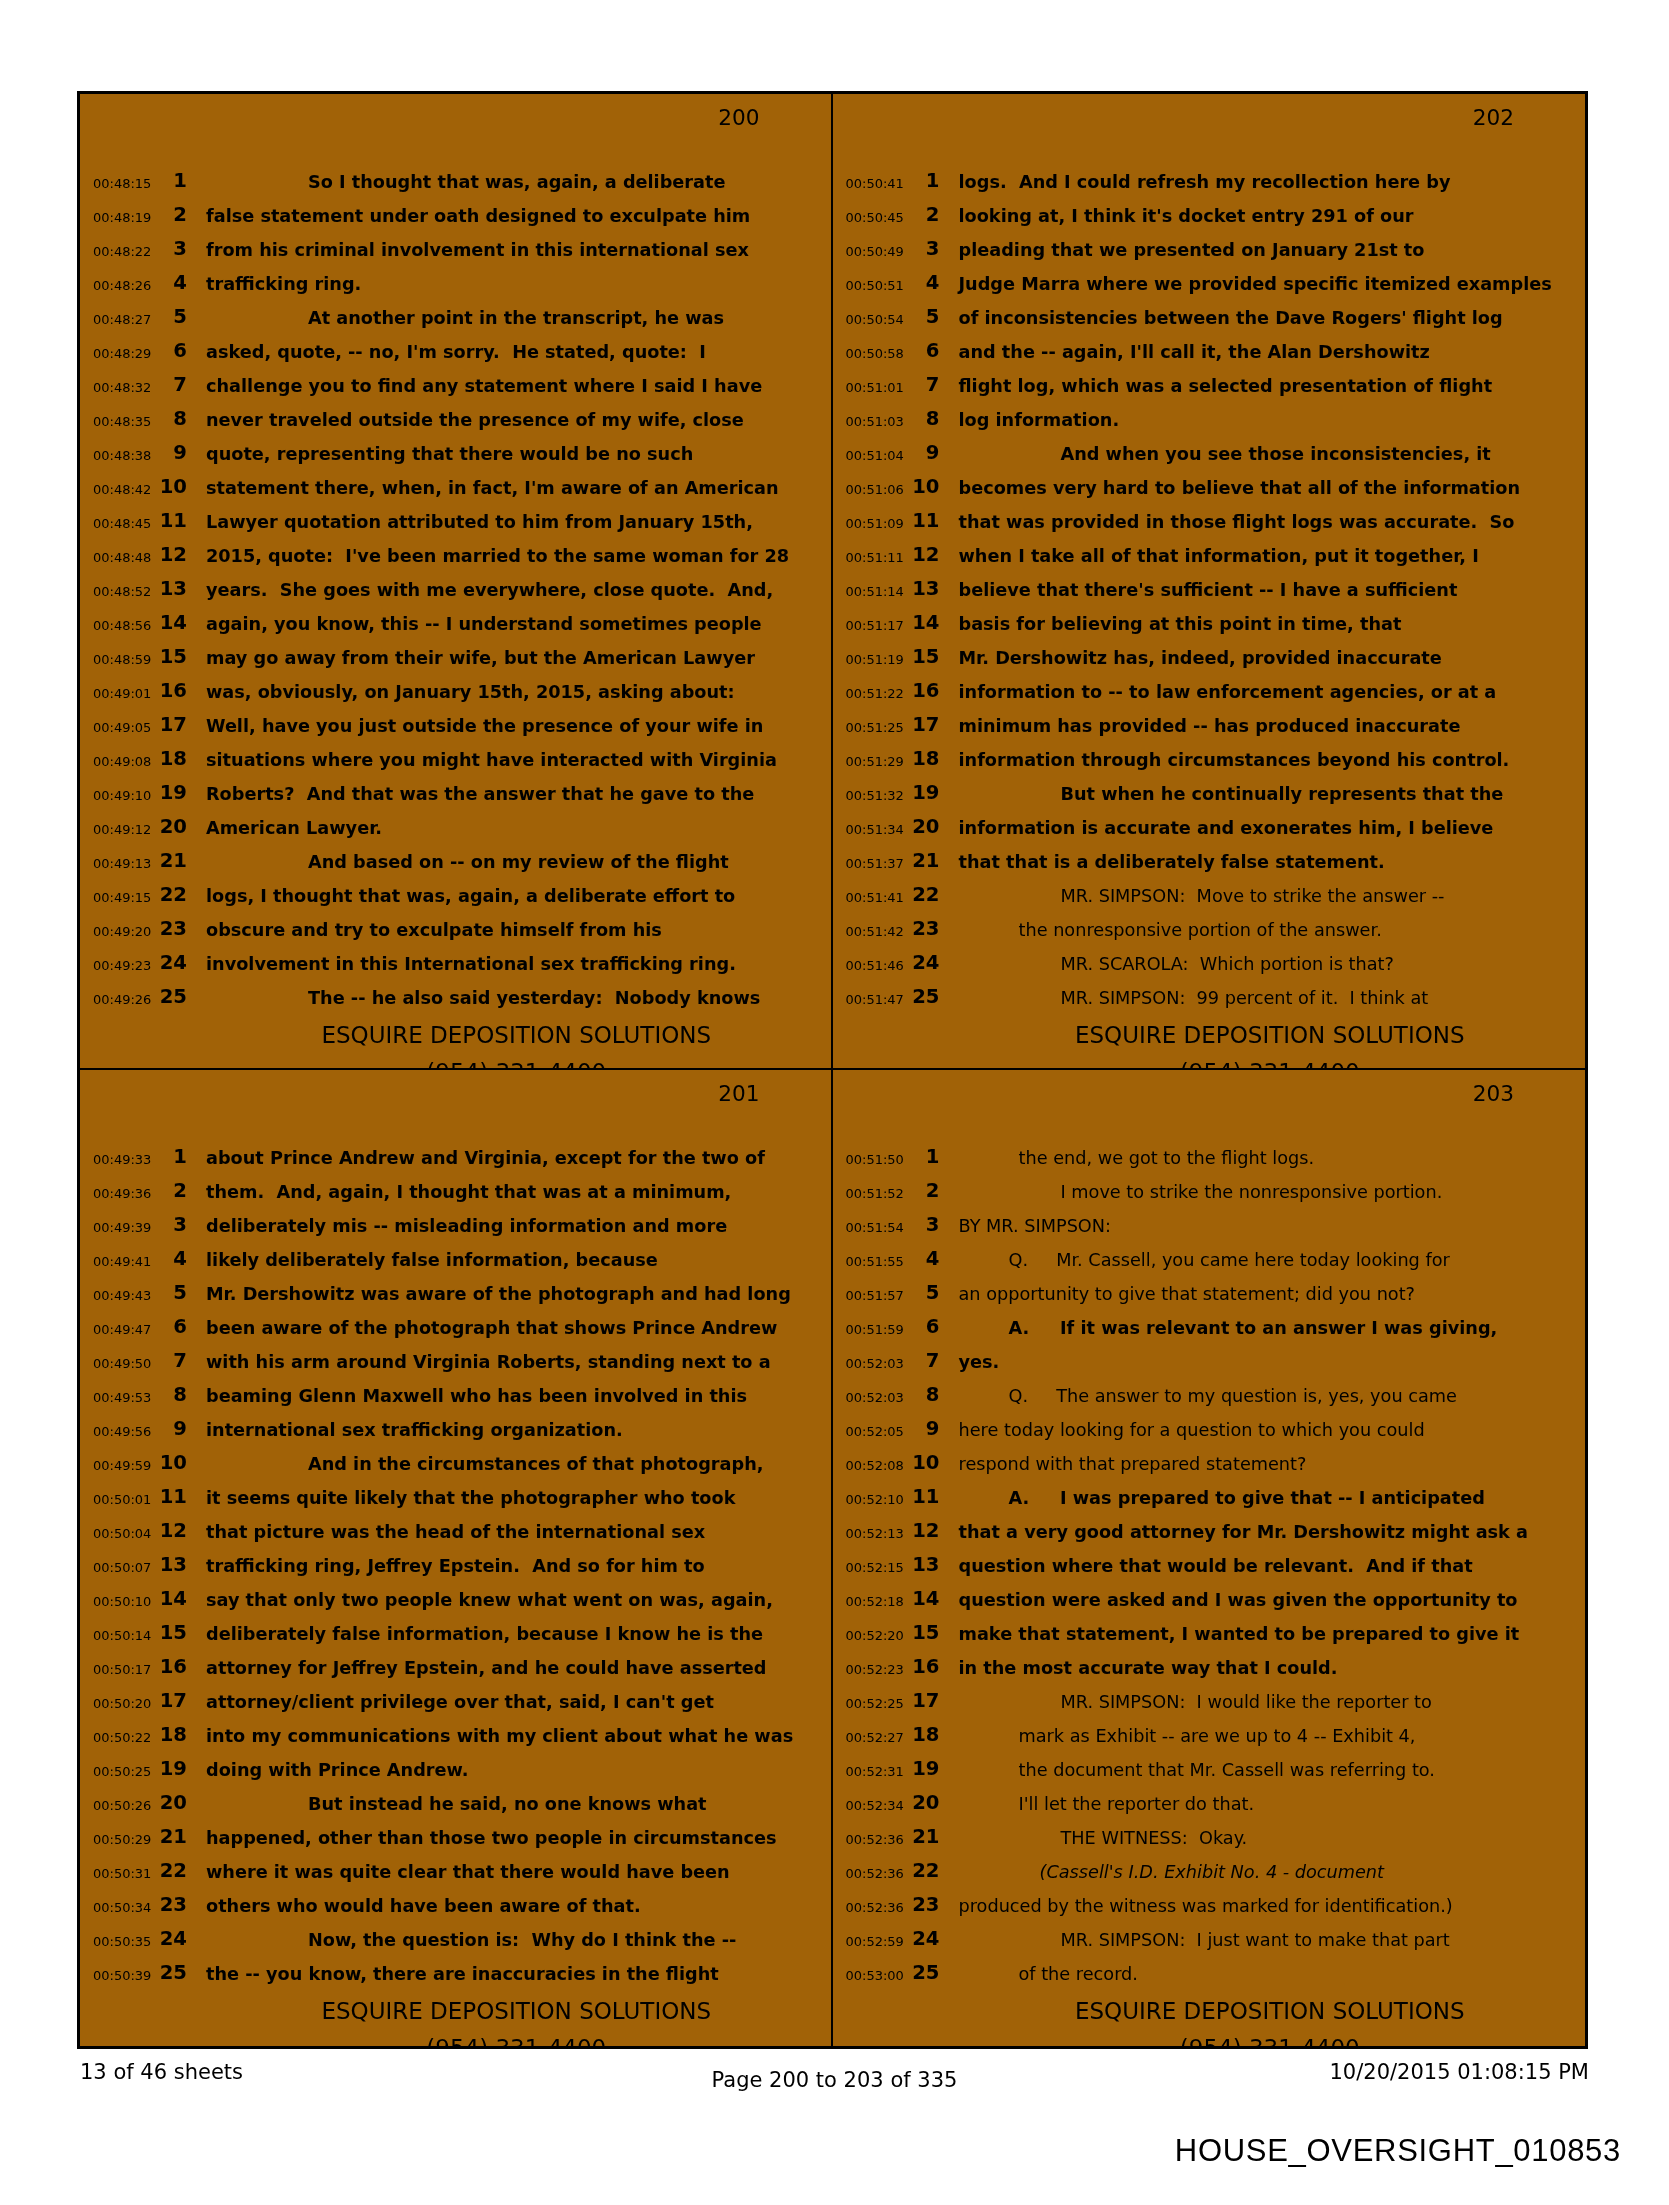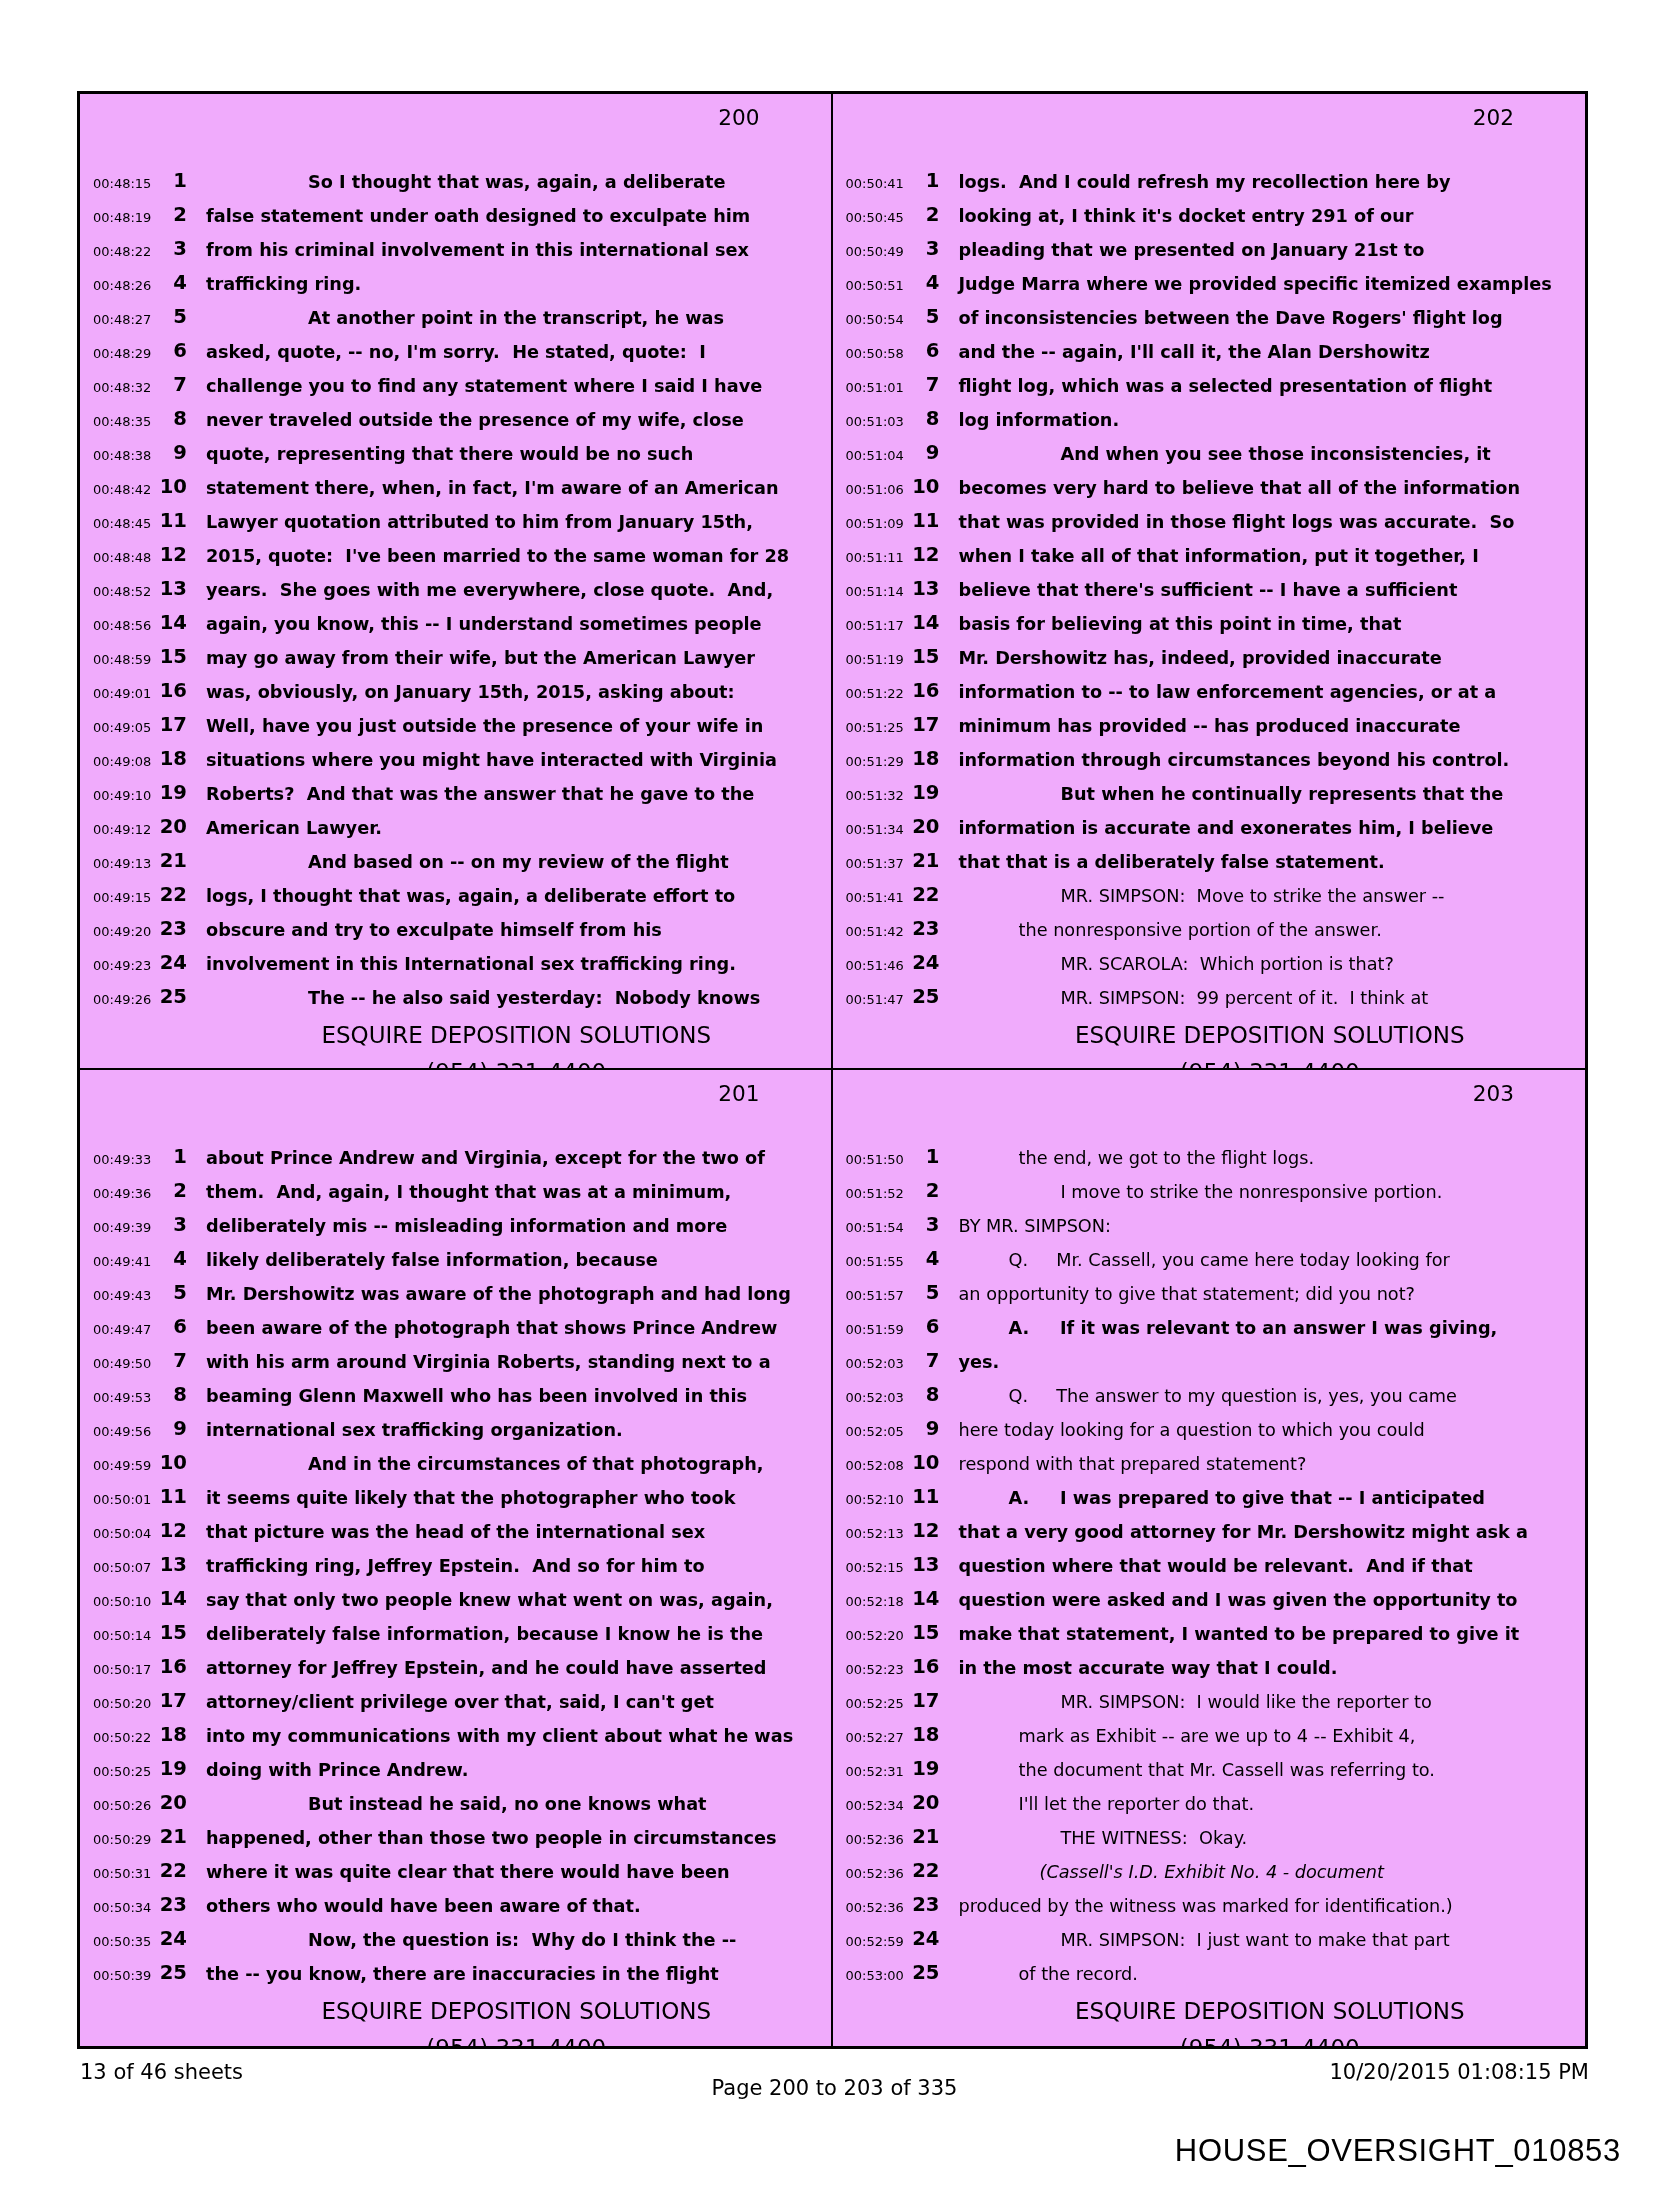--- a/index.html
+++ b/index.html
@@ -4,21 +4,21 @@
 <style>
   html,body{margin:0;padding:0;background:#ffffff;}
   body{
     width:1669px;height:2205px;position:relative;
     font-family:"DejaVu Sans","Liberation Sans",sans-serif;color:#000;
   }
   .grid{
     position:absolute;left:77px;top:91px;width:1511px;height:1958px;
     border:3.3px solid #000;box-sizing:border-box;
     display:grid;grid-template-columns:1fr 1fr;grid-template-rows:1fr 1fr;
-    background:#f0abfc;
+    background:#a16207;
   }
   .quad{position:relative;box-sizing:border-box;overflow:hidden;}
   .quad.qtl{border-right:2.6px solid #000;border-bottom:2.6px solid #000;}
   .quad.qtr{border-bottom:2.6px solid #000;}
   .quad.qbl{border-right:2.6px solid #000;}
   .qhead{
     text-align:right;padding:10.5px 71px 0 0;height:27.5px;
     font-size:21.6px;font-weight:400;
   }
   .rows{position:relative;margin-top:33px;}
@@ -41,21 +41,21 @@
   .tx.i3{padding-left:81px;font-style:italic;}
   .tx.i4{padding-left:102px;}
   .qfoot{padding-left:122px;margin-top:6.5px;text-align:center;}
   .qfoot .rep{font-size:23px;font-weight:400;margin-bottom:11px;}
   .qfoot .phone{font-size:23px;font-weight:400;}
   .pagefooter{
     position:absolute;left:80px;top:2060px;width:1509px;height:26px;
     font-size:21px;font-weight:400;
   }
   .pf-left{position:absolute;left:0;top:0;}
-  .pf-center{position:absolute;left:0;right:0;text-align:center;top:16px;}
+  .pf-center{position:absolute;left:0;right:0;text-align:center;top:8px;}
   .pf-right{position:absolute;right:0;top:0;}
   .bates{
     position:absolute;top:2133px;right:48px;
     font-size:31px;font-weight:400;letter-spacing:0.7px;
     font-family:"Liberation Sans","DejaVu Sans",sans-serif;
   }
 </style>
 </head>
 <body>
 

